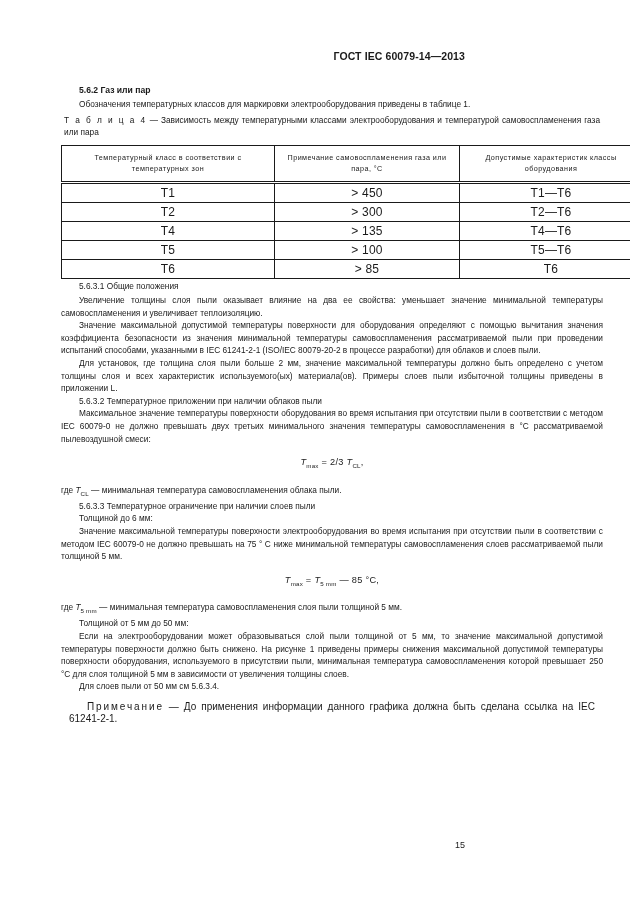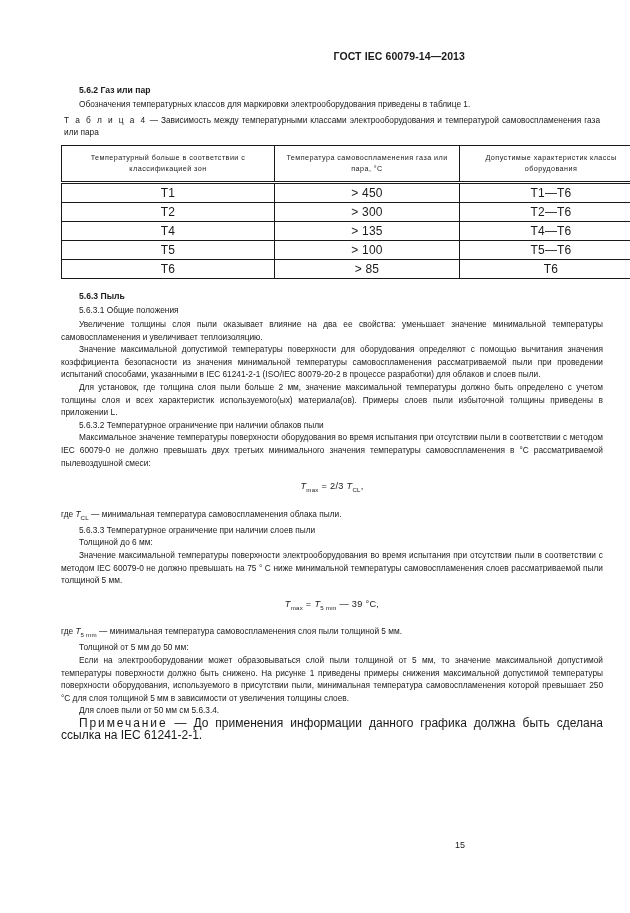--- a/index.html
+++ b/index.html
@@ -115,24 +115,24 @@
   .formula .up { font-style: normal; }
   sub {
     font-size: 6.2px;
     font-style: normal;
     letter-spacing: 0.2px;
   }
   .ital { font-style: italic; }
 
   
   .note {
-    font-size: 12px;
+    font-size: 10px;
     line-height: 12.2px;
     text-align: justify;
-    margin: 0;
+    margin: 8px;
     text-indent: 18px;
   }
   .note-label {
     letter-spacing: 1.9px;
   }
 
   
   .page-number {
     position: absolute;
     right: 43px;
@@ -153,22 +153,22 @@
 
     <p class="indent gap-sm">Обозначения температурных классов для маркировки электрооборудования приведены в таблице 1.</p>
 
     <div class="tbl-caption gap-lg">
       <span class="sp-word">Т а б л и ц а  4</span><span> — Зависимость между температурными классами электрооборудования и температурой самовоспламенения газа или пара</span>
     </div>
 
     <table class="data-table">
       <thead>
         <tr>
-          <th class="col-a">Температурный больше в соответствии с классификацией зон</th>
-          <th class="col-b">Температура самовоспламенения газа или пара, °С</th>
+          <th class="col-a">Температурный класс в соответствии с температурных зон</th>
+          <th class="col-b">Примечание самовоспламенения газа или пара, °С</th>
           <th class="col-c">Допустимые характеристик классы оборудования</th>
         </tr>
       </thead>
       <tbody>
         <tr>
           <td>T1</td>
           <td>&gt; 450</td>
           <td>T1—T6</td>
         </tr>
         <tr>
@@ -187,31 +187,30 @@
           <td>T5—T6</td>
         </tr>
         <tr>
           <td>T6</td>
           <td>&gt; 85</td>
           <td>T6</td>
         </tr>
       </tbody>
     </table>
 
-    <div class="h-sub gap-lg">5.6.3 Пыль</div>
 
     <p class="indent gap-sm">5.6.3.1 Общие положения</p>
 
     <p class="indent gap-sm">Увеличение толщины слоя пыли оказывает влияние на два ее свойства: уменьшает значение минимальной температуры самовоспламенения и увеличивает теплоизоляцию.</p>
 
     <p class="indent">Значение максимальной допустимой температуры поверхности  для оборудования определяют с помощью вычитания значения коэффициента безопасности из значения минимальной температуры самовоспламенения рассматриваемой пыли при проведении испытаний способами, указанными в IEC 61241-2-1 (ISO/IEC  80079-20-2 в процессе разработки) для облаков и слоев пыли.</p>
 
     <p class="indent">Для установок, где толщина слоя пыли больше 2 мм, значение максимальной температуры должно быть определено с учетом толщины слоя и всех характеристик используемого(ых) материала(ов). Примеры слоев пыли избыточной толщины приведены в приложении L.</p>
 
-    <p class="indent">5.6.3.2 Температурное ограничение при наличии облаков пыли</p>
+    <p class="indent">5.6.3.2 Температурное приложении при наличии облаков пыли</p>
 
     <p class="indent">Максимальное значение температуры поверхности оборудования во время испытания при отсутствии пыли в соответствии с методом IEC 60079-0 не должно превышать двух третьих минимального значения температуры самовоспламенения в °С рассматриваемой пылевоздушной смеси:</p>
 
     <p class="formula gap-lg">
       <span class="ital">T</span><sub>max</sub>
       <span class="up">=</span>
       <span class="up">2/3</span>
       <span class="ital">T</span><sub>CL</sub><span class="up">,</span>
     </p>
 
@@ -222,21 +221,21 @@
     <p class="indent">5.6.3.3 Температурное ограничение при наличии слоев пыли</p>
 
     <p class="indent">Толщиной до 6 мм:</p>
 
     <p class="indent">Значение максимальной температуры поверхности электрооборудования во время испытания при отсутствии пыли в соответствии с методом IEC 60079-0  не должно превышать на 75 ° С ниже минимальной температуры самовоспламенения слоев рассматриваемой пыли толщиной 5 мм.</p>
 
     <p class="formula gap-lg">
       <span class="ital">T</span><sub>max</sub>
       <span class="up">=</span>
       <span class="ital">T</span><sub>5 mm</sub>
-      <span class="up">— 39 °С,</span>
+      <span class="up">— 85 °С,</span>
     </p>
 
     <p class="noindent gap-lg">
       <span>где </span><span class="ital">T</span><sub>5 mm</sub><span> — минимальная  температура самовоспламенения слоя пыли толщиной 5 мм.</span>
     </p>
 
     <p class="indent">Толщиной от  5 мм до 50 мм:</p>
 
     <p class="indent">Если  на электрооборудовании может образовываться слой пыли толщиной от 5 мм, то значение максимальной  допустимой  температуры  поверхности должно быть снижено. На рисунке 1 приведены примеры снижения максимальной допустимой температуры поверхности оборудования, используемого в присутствии пыли, минимальная температура самовоспламенения которой превышает 250 °С для слоя толщиной 5 мм в зависимости от увеличения толщины слоев.</p>
 

